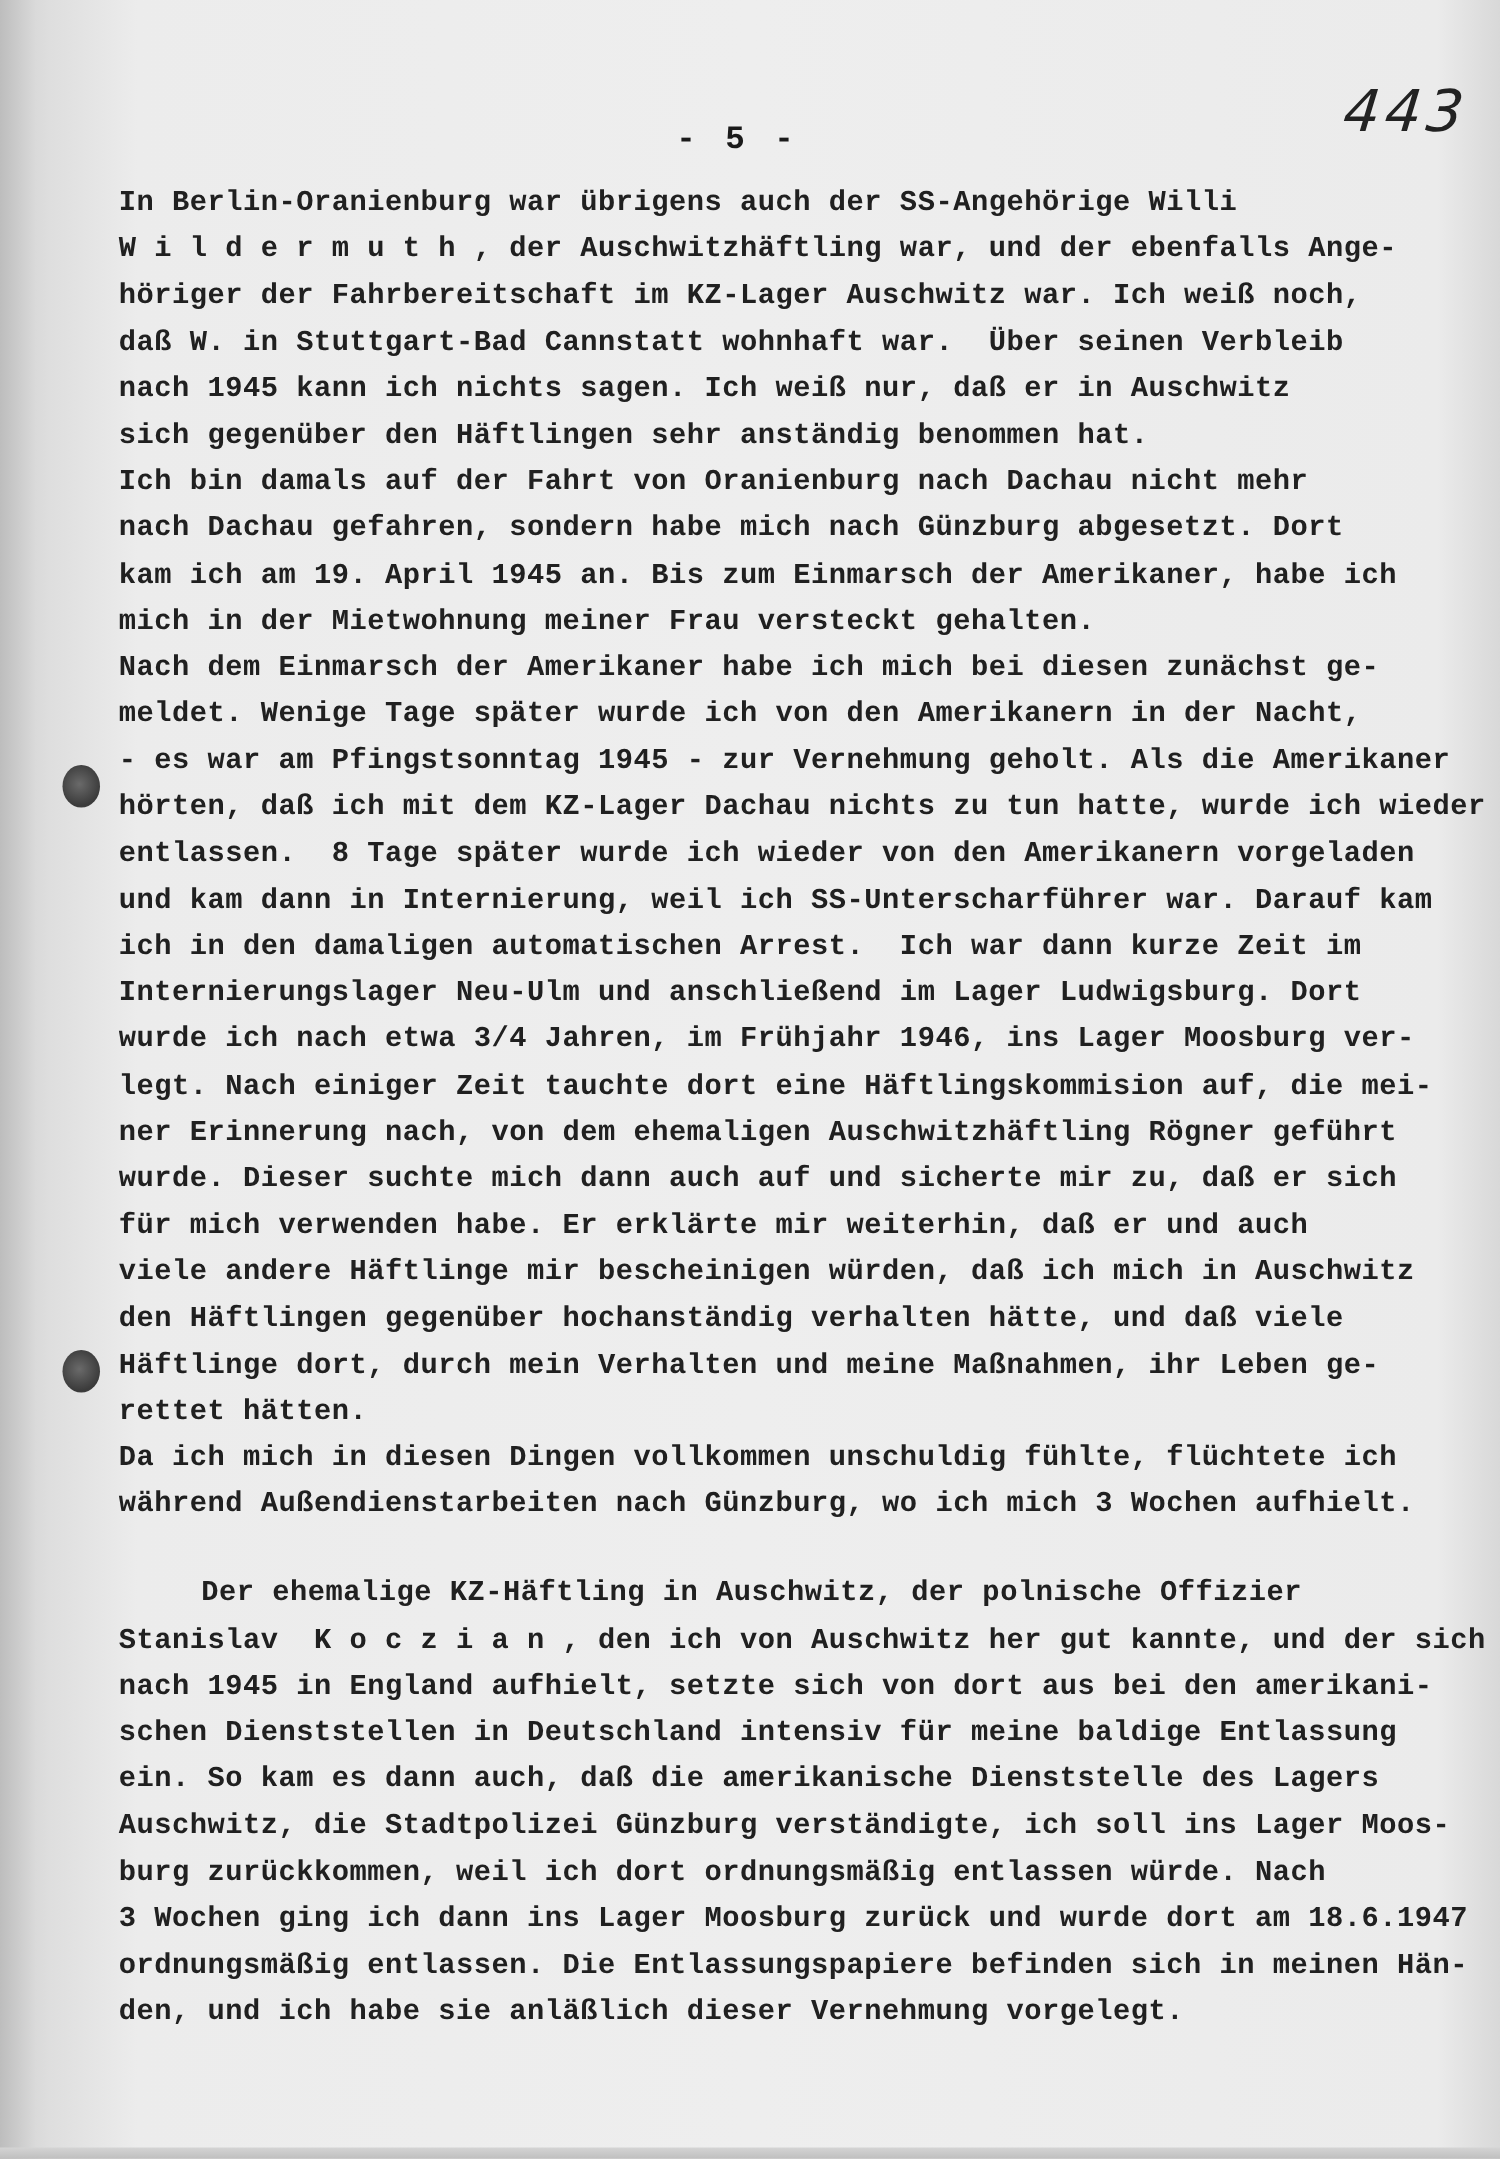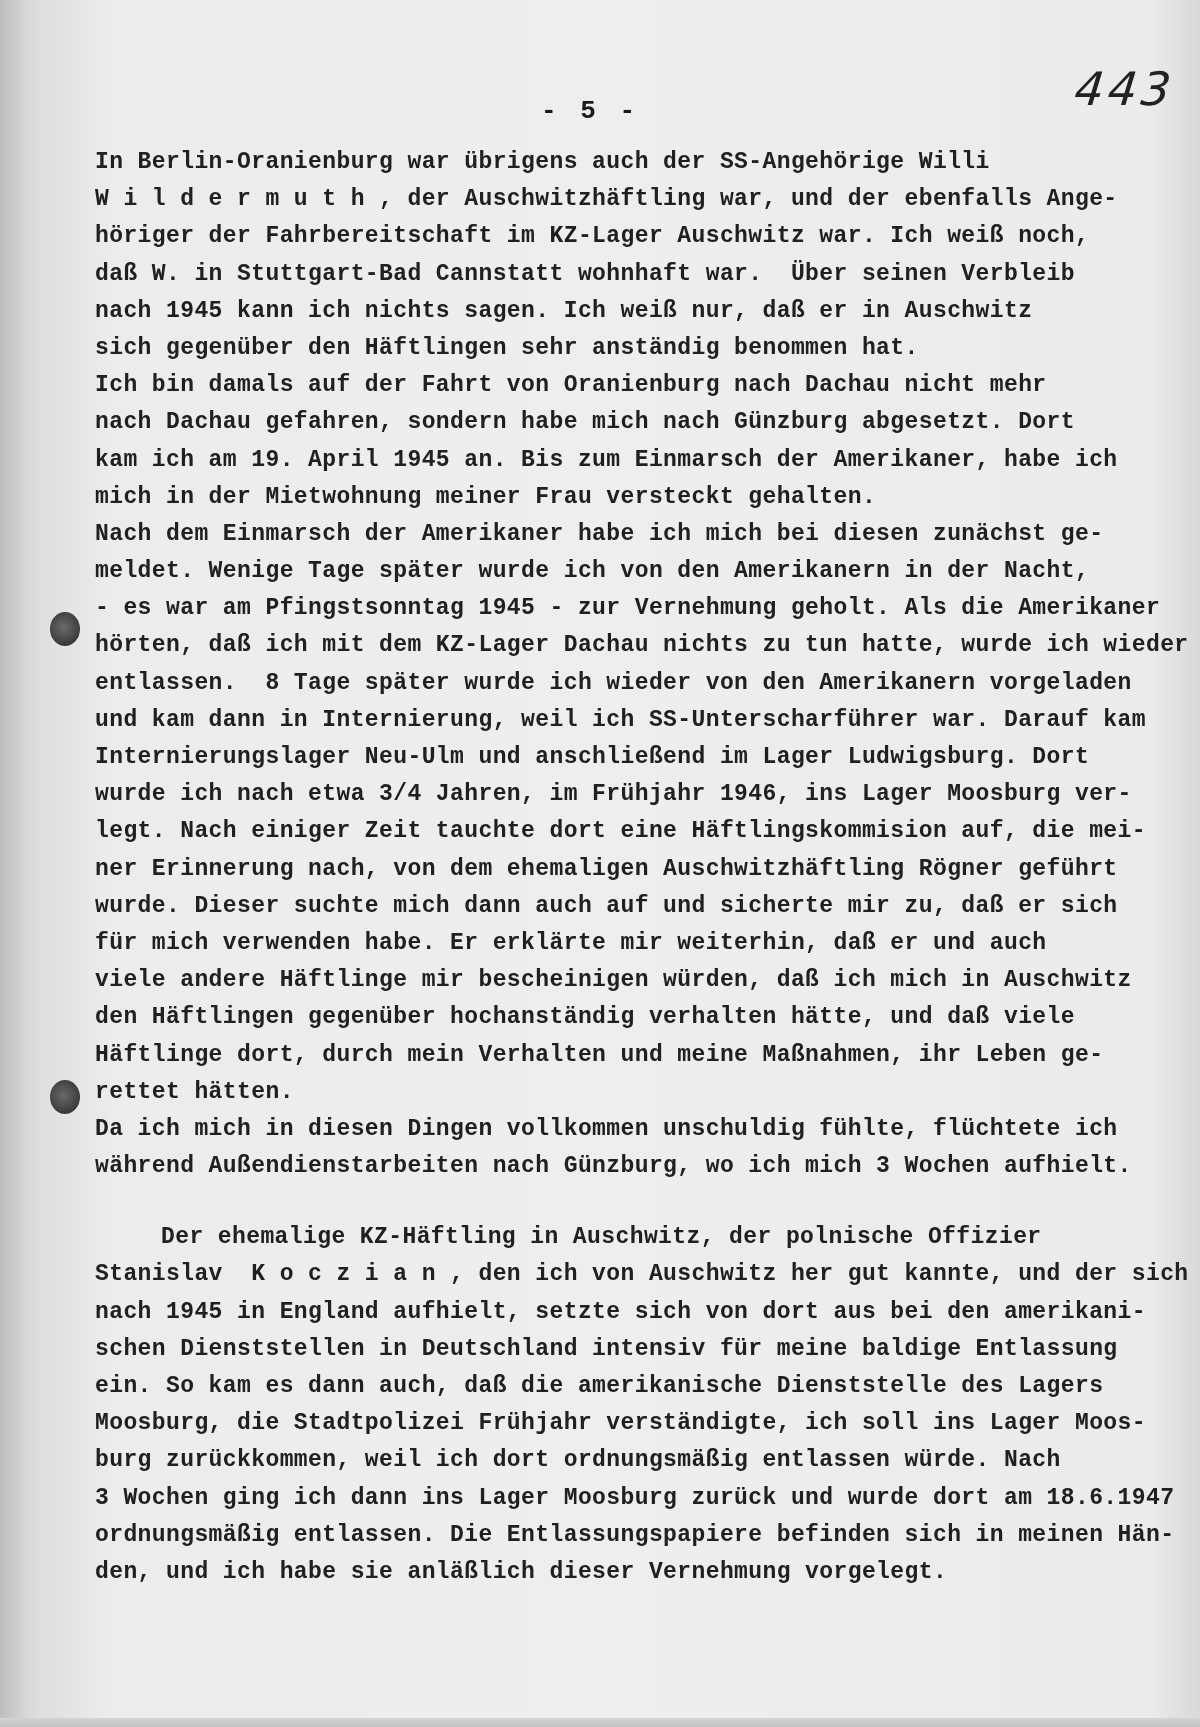--- a/index.html
+++ b/index.html
@@ -67,38 +67,39 @@
       <div class="line">Ich bin damals auf der Fahrt von Oranienburg nach Dachau nicht mehr</div>
       <div class="line">nach Dachau gefahren, sondern habe mich nach Günzburg abgesetzt. Dort</div>
       <div class="line">kam ich am 19. April 1945 an. Bis zum Einmarsch der Amerikaner, habe ich</div>
       <div class="line">mich in der Mietwohnung meiner Frau versteckt gehalten.</div>
       <div class="line">Nach dem Einmarsch der Amerikaner habe ich mich bei diesen zunächst ge-</div>
       <div class="line">meldet. Wenige Tage später wurde ich von den Amerikanern in der Nacht,</div>
       <div class="line">- es war am Pfingstsonntag 1945 - zur Vernehmung geholt. Als die Amerikaner</div>
       <div class="line">hörten, daß ich mit dem KZ-Lager Dachau nichts zu tun hatte, wurde ich wieder</div>
       <div class="line">entlassen.  8 Tage später wurde ich wieder von den Amerikanern vorgeladen</div>
       <div class="line">und kam dann in Internierung, weil ich SS-Unterscharführer war. Darauf kam</div>
+      <div class="line">ich in den damaligen automatischen Arrest.  Ich war dann kurze Zeit im</div>
       <div class="line">Internierungslager Neu-Ulm und anschließend im Lager Ludwigsburg. Dort</div>
       <div class="line">wurde ich nach etwa 3/4 Jahren, im Frühjahr 1946, ins Lager Moosburg ver-</div>
       <div class="line">legt. Nach einiger Zeit tauchte dort eine Häftlingskommision auf, die mei-</div>
       <div class="line">ner Erinnerung nach, von dem ehemaligen Auschwitzhäftling Rögner geführt</div>
       <div class="line">wurde. Dieser suchte mich dann auch auf und sicherte mir zu, daß er sich</div>
       <div class="line">für mich verwenden habe. Er erklärte mir weiterhin, daß er und auch</div>
       <div class="line">viele andere Häftlinge mir bescheinigen würden, daß ich mich in Auschwitz</div>
       <div class="line">den Häftlingen gegenüber hochanständig verhalten hätte, und daß viele</div>
       <div class="line">Häftlinge dort, durch mein Verhalten und meine Maßnahmen, ihr Leben ge-</div>
       <div class="line">rettet hätten.</div>
       <div class="line">Da ich mich in diesen Dingen vollkommen unschuldig fühlte, flüchtete ich</div>
       <div class="line">während Außendienstarbeiten nach Günzburg, wo ich mich 3 Wochen aufhielt.</div>
       <div class="line indent">Der ehemalige KZ-Häftling in Auschwitz, der polnische Offizier</div>
       <div class="line">Stanislav  K o c z i a n , den ich von Auschwitz her gut kannte, und der sich</div>
       <div class="line">nach 1945 in England aufhielt, setzte sich von dort aus bei den amerikani-</div>
       <div class="line">schen Dienststellen in Deutschland intensiv für meine baldige Entlassung</div>
       <div class="line">ein. So kam es dann auch, daß die amerikanische Dienststelle des Lagers</div>
-      <div class="line">Moosburg, die Stadtpolizei Frühjahr verständigte, ich soll ins Lager Moos-</div>
+      <div class="line">Auschwitz, die Stadtpolizei Günzburg verständigte, ich soll ins Lager Moos-</div>
       <div class="line">burg zurückkommen, weil ich dort ordnungsmäßig entlassen würde. Nach</div>
       <div class="line">3 Wochen ging ich dann ins Lager Moosburg zurück und wurde dort am 18.6.1947</div>
       <div class="line">ordnungsmäßig entlassen. Die Entlassungspapiere befinden sich in meinen Hän-</div>
       <div class="line">den, und ich habe sie anläßlich dieser Vernehmung vorgelegt.</div>
     </div>
 
   <div class="bottom-edge"></div>
 </div>
 
 </body></html>

